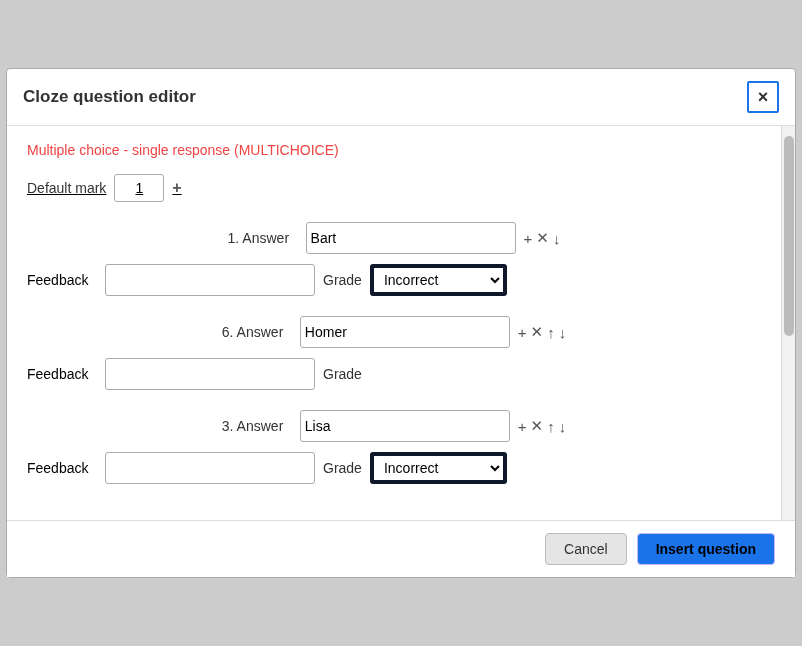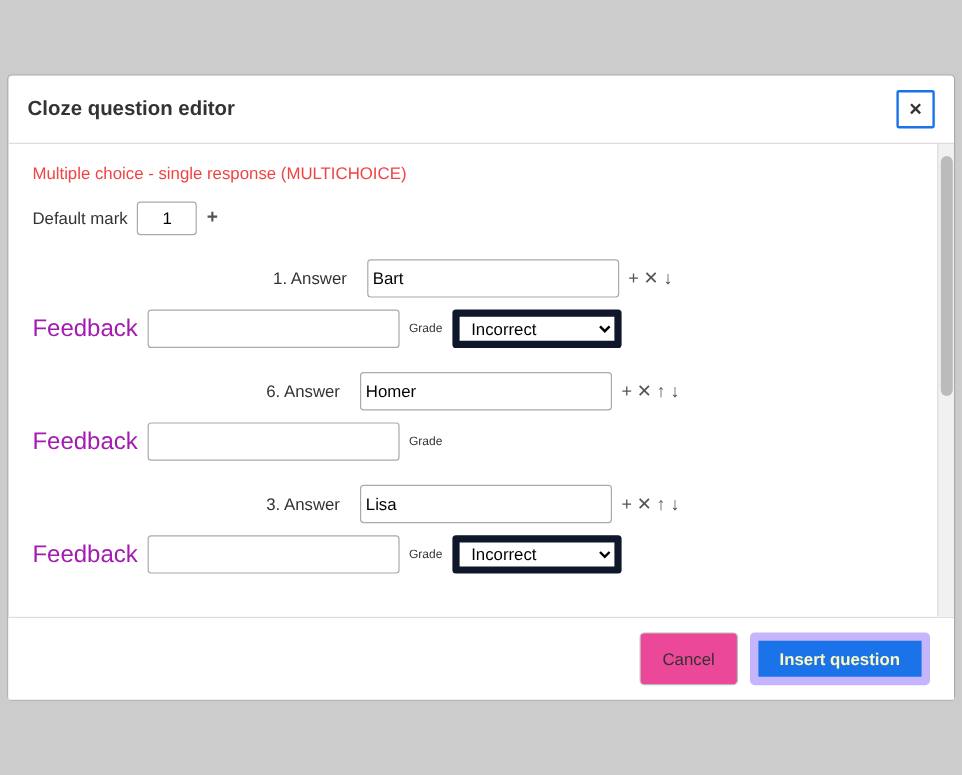--- a/index.html
+++ b/index.html
@@ -60,20 +60,21 @@
     .question-type {
       color: #ef4444;
       margin-bottom: 16px;
       font-size: 14px;
     }
     .default-mark-row {
       display: flex;
       align-items: center;
       margin-bottom: 20px;
       gap: 8px;
+      text-decoration: underline;
     }
     .default-mark-label {
       color: #333;
       font-size: 14px;
     }
     .default-mark-input {
       width: 50px;
       height: 28px;
       border: 1px solid #aaa;
       border-radius: 3px;
@@ -122,70 +123,70 @@
       color: #555;
       font-size: 15px;
     }
     .feedback-row {
       display: flex;
       align-items: center;
       gap: 8px;
     }
     .feedback-label {
       min-width: 70px;
-      color: #a21caf;
-      font-size: 20px;
+      color: #000000;
+      font-size: 14px;
     }
     .feedback-input {
       width: 210px;
       height: 32px;
       border: 1px solid #aaa;
       border-radius: 3px;
       padding: 0 8px;
       font-size: 14px;
     }
     .grade-label {
       color: #333;
-      font-size: 10px;
+      font-size: 14px;
     }
     .grade-select {
       height: 32px;
-      border: 6px solid #0f172a;
+      border: 4px solid #0f172a;
       border-radius: 3px;
       padding: 0 6px;
       font-size: 14px;
       background: #fff;
       min-width: 115px;
       cursor: pointer;
     }
     .modal-footer {
       padding: 12px 20px;
       border-top: 1px solid #ddd;
       display: flex;
       justify-content: flex-end;
       gap: 10px;
       background: #fff;
     }
     .btn-cancel {
       padding: 7px 18px;
-      background: #ec4899;
+      background: #e5e5e5;
       border: 1px solid #bbb;
       border-radius: 4px;
       font-size: 14px;
       cursor: pointer;
       color: #333;
     }
     .btn-insert {
       padding: 7px 18px;
       background: #1a73e8;
-      border: 7px solid #c4b5fd;
+      border: 1px solid #c4b5fd;
       border-radius: 4px;
       font-size: 14px;
       cursor: pointer;
-      color: #fef9c3;
+      color: #000000;
       font-weight: bold;
     }
     .scrollbar-area {
       display: flex;
       flex: 1;
       overflow: hidden;
     }
     .body-content {
       flex: 1;
       overflow-y: auto;

